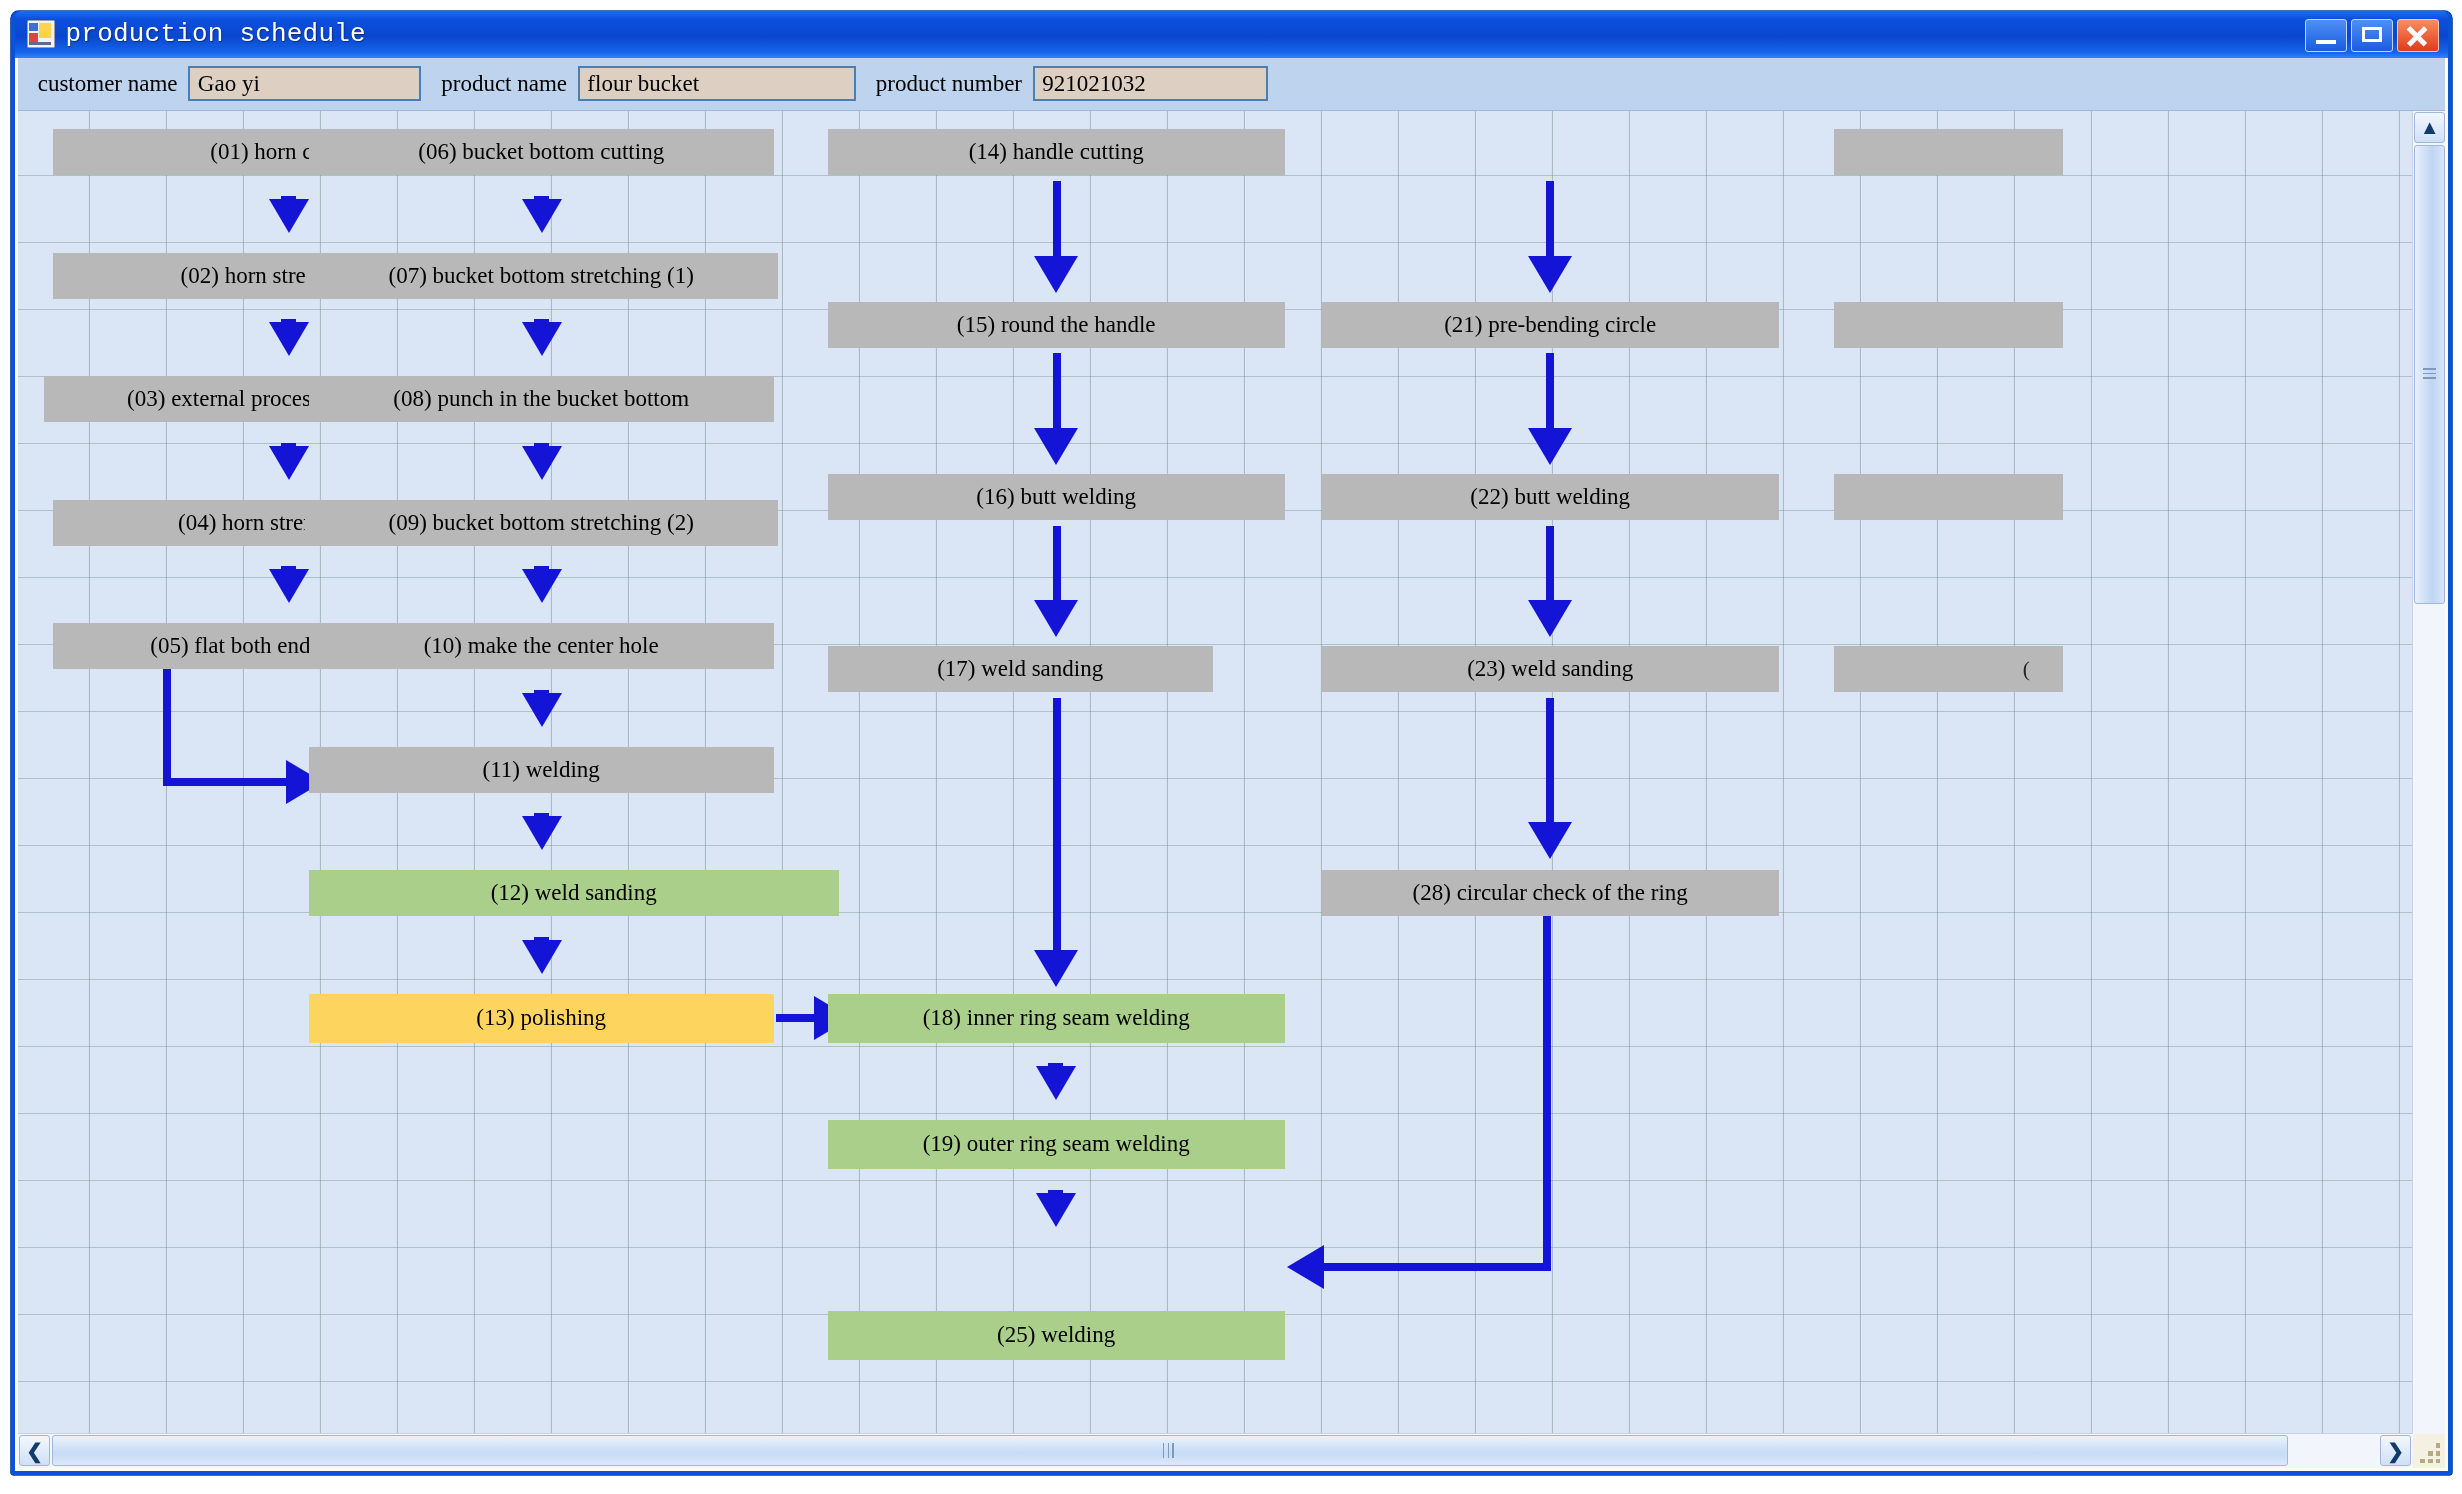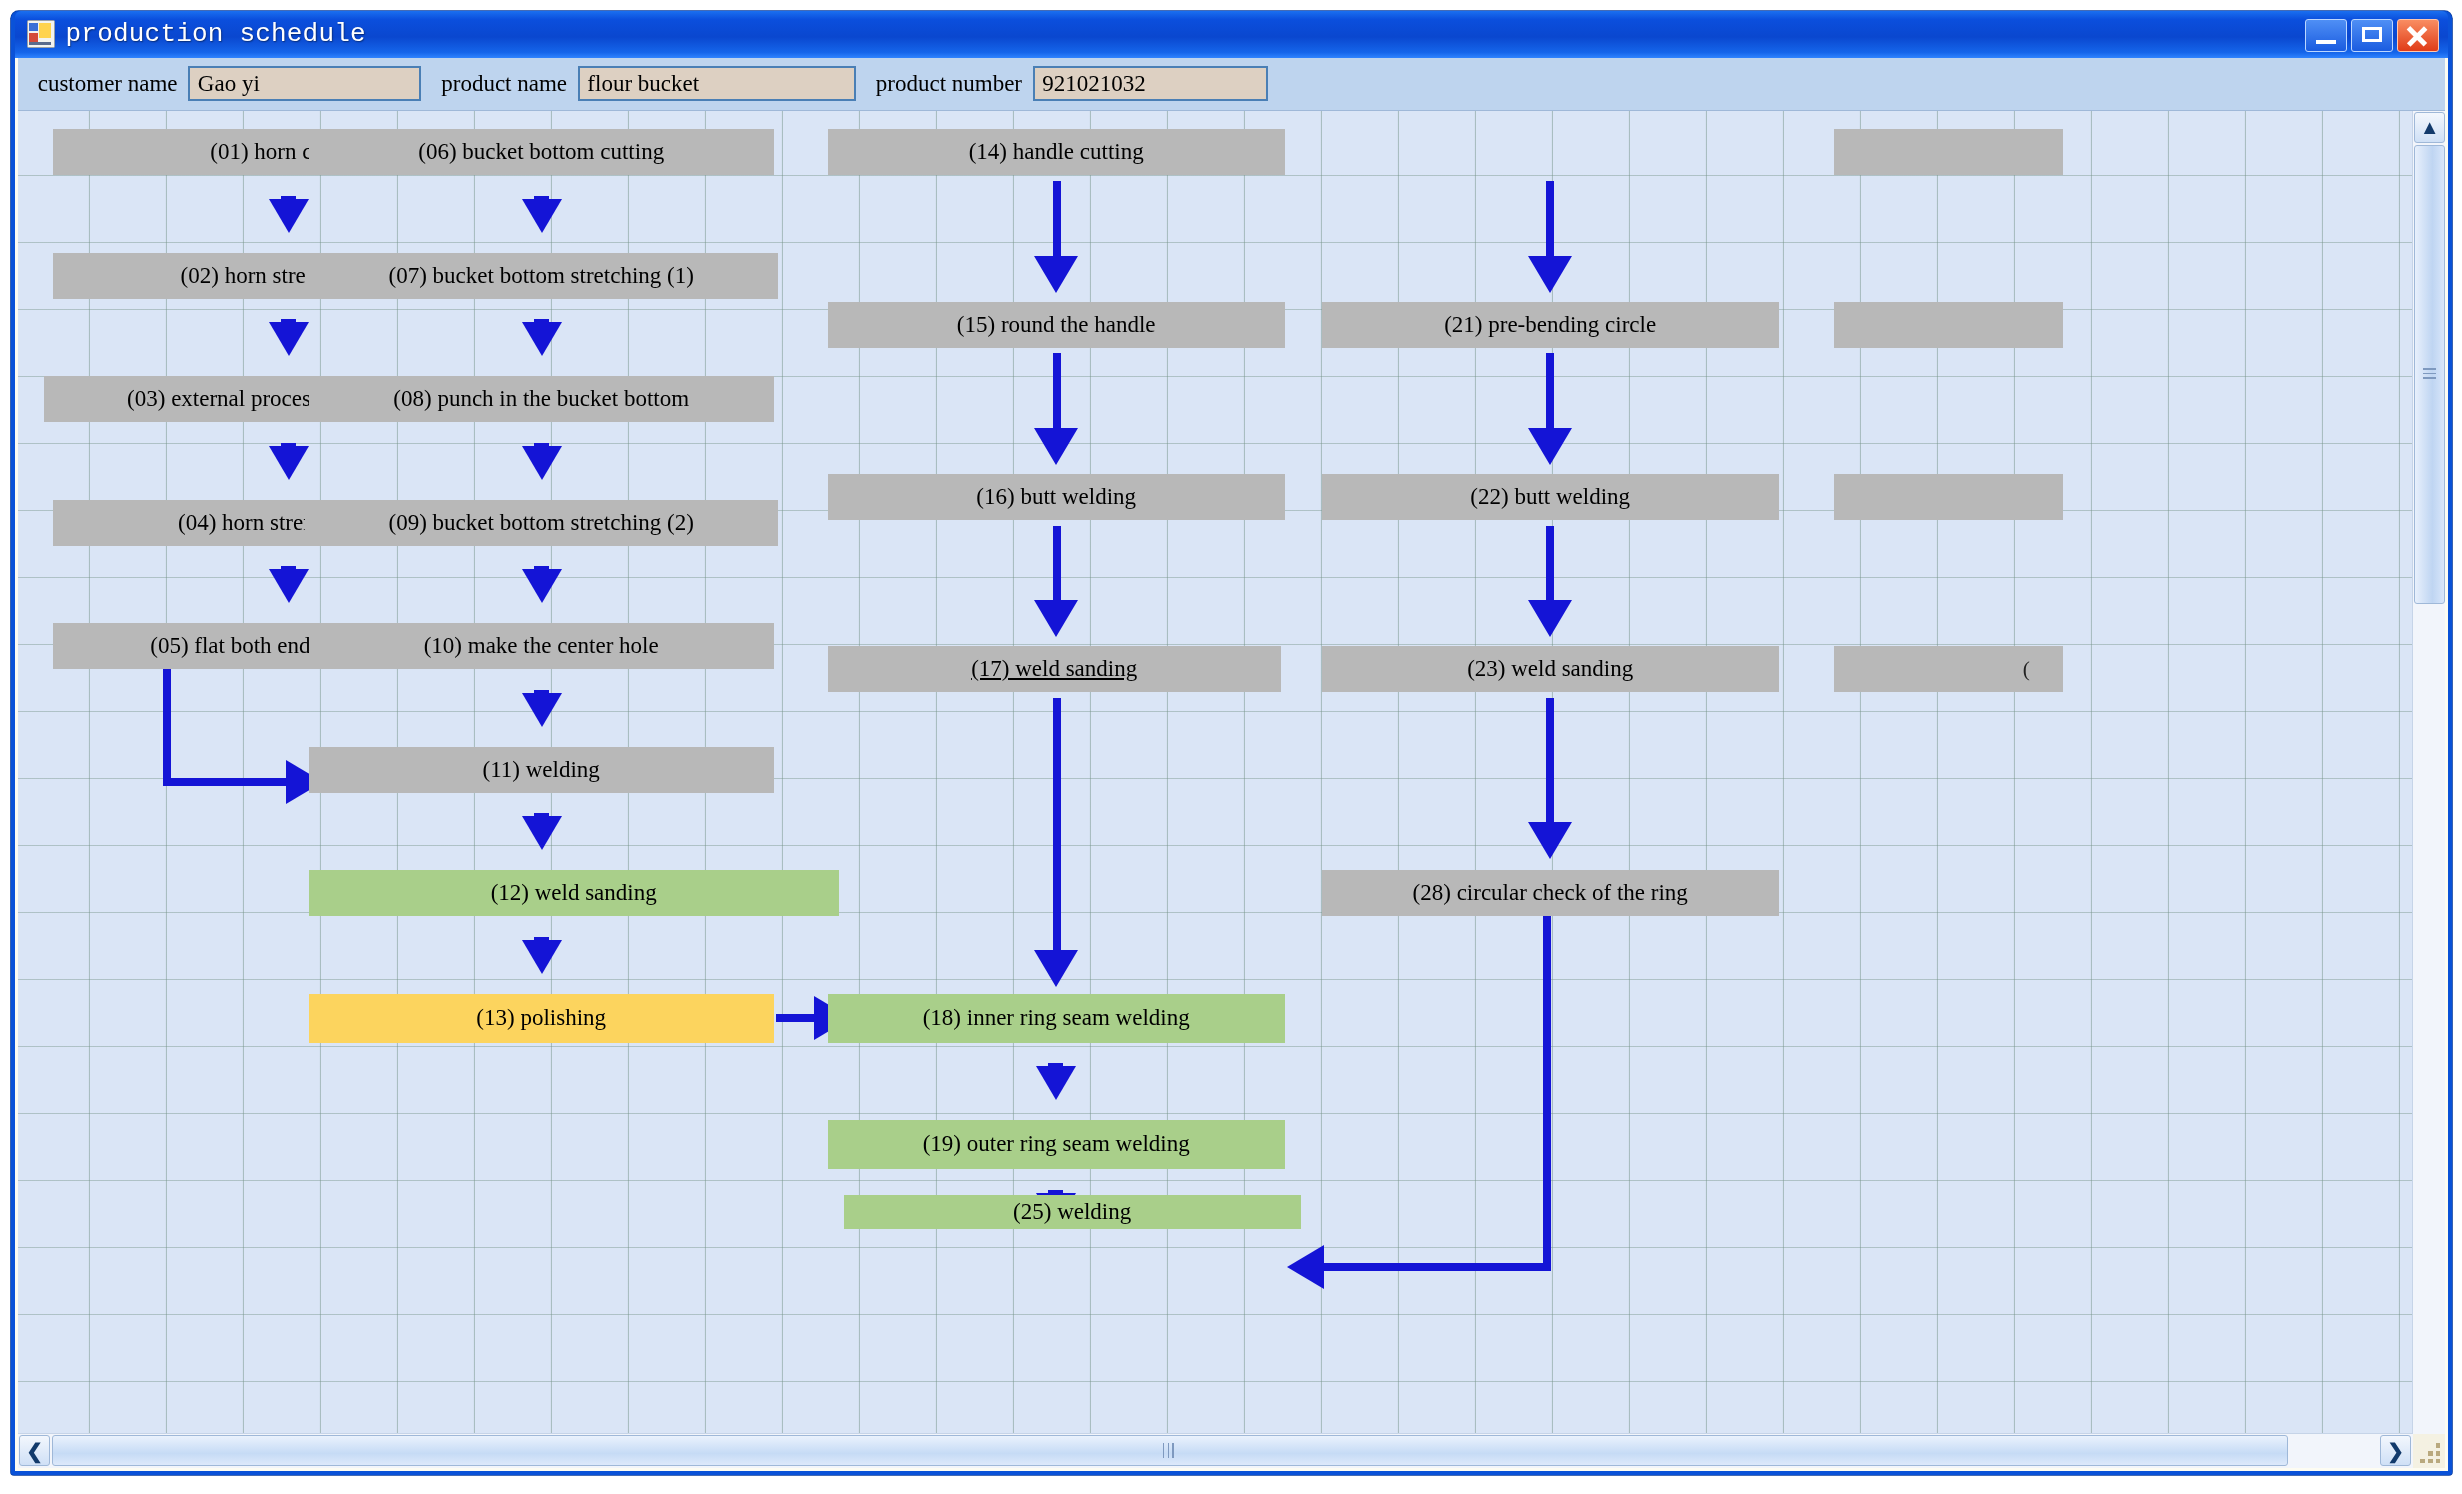--- a/index.html
+++ b/index.html
@@ -173,28 +173,28 @@
 
       <div class="node gray" style="left:810px;top:18.3px;width:457px;height:46px;">(14) handle cutting</div>
       <div class="line-v" style="left:1035px;top:70px;height:82px;"></div>
       <div class="head-dn" style="left:1016px;top:145px;"></div>
       <div class="node gray" style="left:810px;top:191px;width:457px;height:46px;">(15) round the handle</div>
       <div class="line-v" style="left:1035px;top:242px;height:82px;"></div>
       <div class="head-dn" style="left:1016px;top:317px;"></div>
       <div class="node gray" style="left:810px;top:363px;width:457px;height:46px;">(16) butt welding</div>
       <div class="line-v" style="left:1035px;top:415px;height:82px;"></div>
       <div class="head-dn" style="left:1016px;top:489px;"></div>
-      <div class="node gray" style="left:810px;top:535px;width:453px;height:46px;text-decoration:underline;">(17) weld sanding</div>
+      <div class="node gray" style="left:810px;top:535px;width:385px;height:46px;">(17) weld sanding</div>
       <div class="line-v" style="left:1035px;top:587px;height:259px;"></div>
       <div class="head-dn" style="left:1016px;top:839px;"></div>
       <div class="node green" style="left:810px;top:883px;width:457px;height:49px;">(18)  inner ring seam welding</div>
       <div class="arrow-dn notch" style="left:1018px;top:955px;"></div>
       <div class="node green" style="left:810px;top:1009px;width:457px;height:49px;">(19)  outer ring seam welding</div>
       <div class="arrow-dn notch" style="left:1018px;top:1082px;"></div>
-      <div class="node green" style="left:810px;top:1084px;width:457px;height:34px;margin-left:16px;">(25)  welding</div>
+      <div class="node green" style="left:810px;top:1200px;width:457px;height:49px;">(25)  welding</div>
 
       <div class="line-v" style="left:1528px;top:70px;height:82px;"></div>
       <div class="head-dn" style="left:1510px;top:145px;"></div>
       <div class="node gray" style="left:1304px;top:191px;width:457px;height:46px;">(21) pre-bending circle</div>
       <div class="line-v" style="left:1528px;top:242px;height:82px;"></div>
       <div class="head-dn" style="left:1510px;top:317px;"></div>
       <div class="node gray" style="left:1304px;top:363px;width:457px;height:46px;">(22) butt welding</div>
       <div class="line-v" style="left:1528px;top:415px;height:82px;"></div>
       <div class="head-dn" style="left:1510px;top:489px;"></div>
       <div class="node gray" style="left:1304px;top:535px;width:457px;height:46px;">(23) weld sanding</div>

